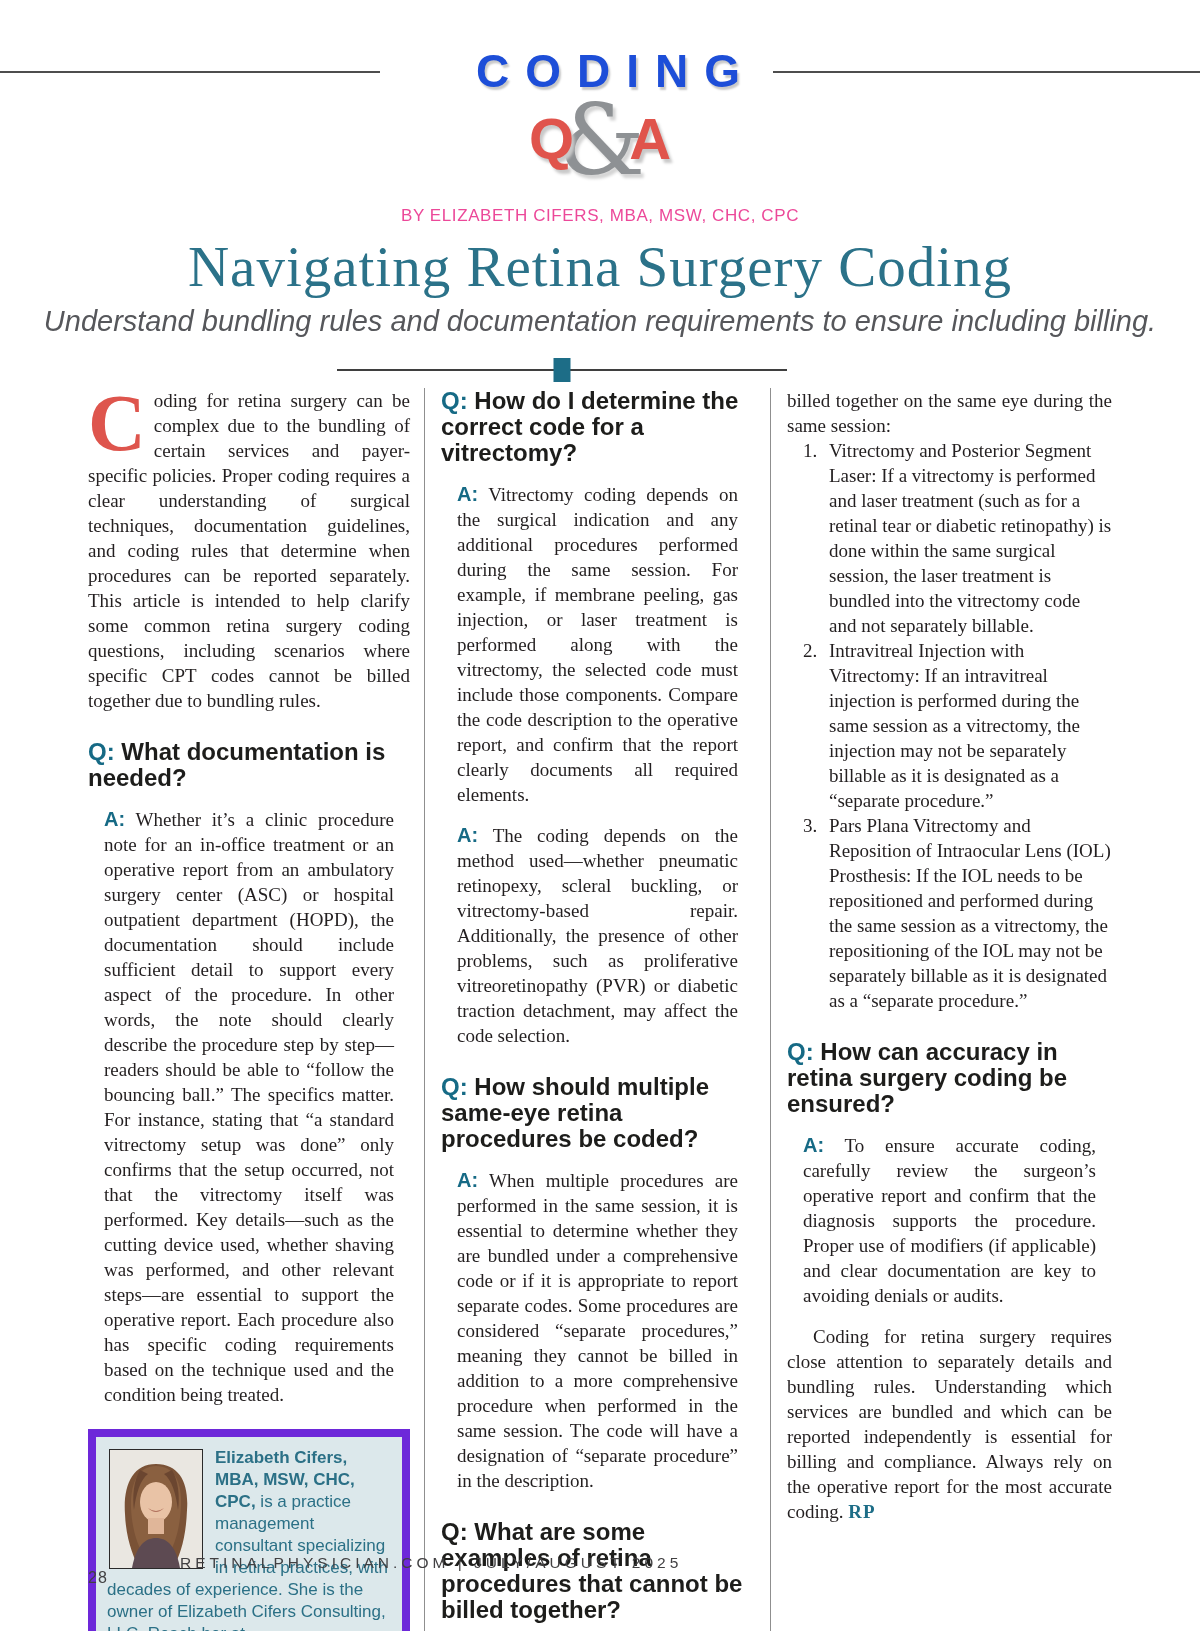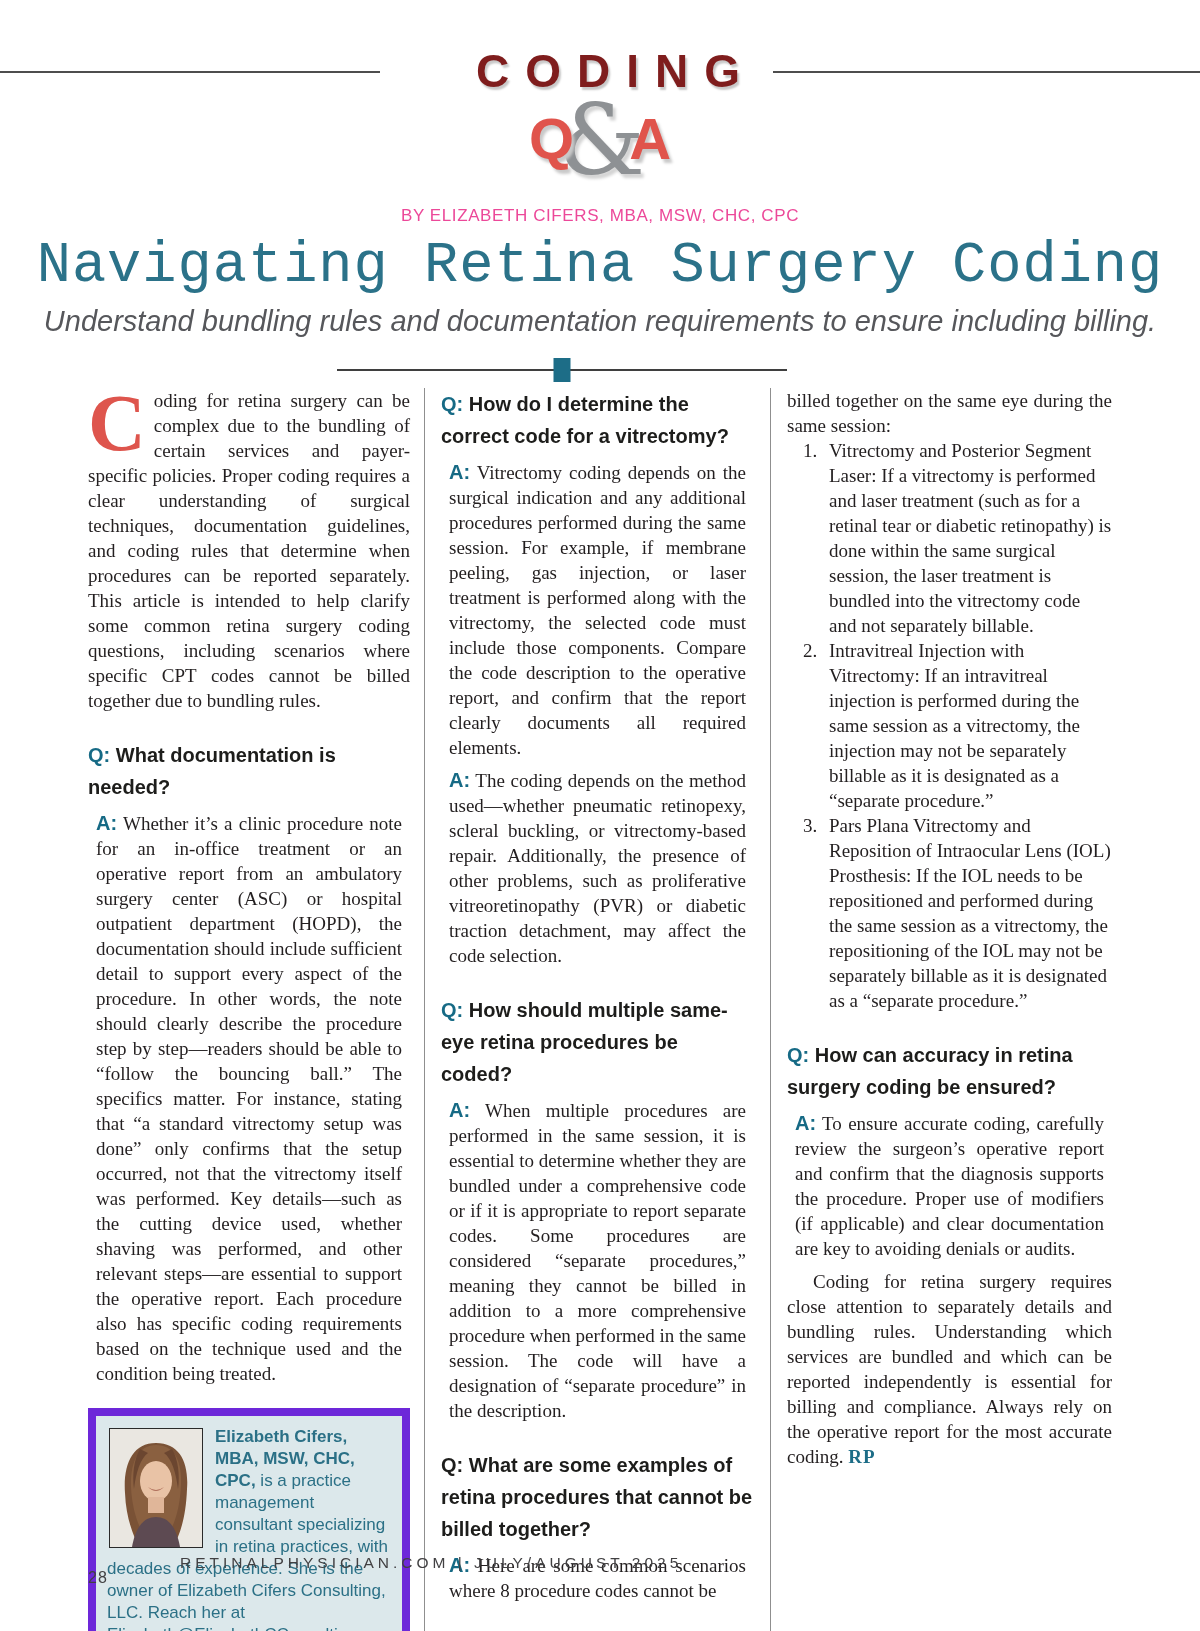--- a/index.html
+++ b/index.html
@@ -5,58 +5,58 @@
   html,body{margin:0;padding:0;background:#ffffff;}
   .page{position:relative;width:1200px;height:1631px;background:#ffffff;overflow:hidden;
         font-family:"Liberation Serif",serif;color:#231f20;}
 
   
   .top-rule{position:absolute;top:71px;height:2px;background:#4d4d4d;}
   .top-rule.left{left:0;width:380px;}
   .top-rule.right{left:773px;width:427px;}
   .mast-coding{position:absolute;top:44px;left:0;width:100%;text-align:center;
         font-family:"Liberation Sans",sans-serif;font-weight:bold;font-size:46px;
-        letter-spacing:16px;padding-left:32px;box-sizing:border-box;color:#7f1d1d;
+        letter-spacing:16px;padding-left:32px;box-sizing:border-box;color:#1d4ed8;
         text-shadow:2px 3px 2px #c9c9c9;}
   .mast-qa{position:absolute;top:88px;left:0;width:100%;text-align:center;height:92px;}
   .mast-qa .inner{display:inline-flex;align-items:flex-end;}
   .mast-qa .ltr{font-family:"Liberation Sans",sans-serif;font-weight:bold;font-size:58px;
         line-height:1;color:#e0544c;text-shadow:3px 4px 3px #c9c9c9;position:relative;z-index:2;}
   .mast-qa .amp{font-family:"DejaVu Serif","Liberation Serif",serif;font-size:98px;line-height:0.82;
         color:#8e9194;margin:0 -16px;position:relative;top:12px;z-index:1;text-shadow:3px 4px 3px #d4d4d4;}
   .byline{position:absolute;top:206px;left:0;width:100%;text-align:center;
         font-family:"Liberation Sans",sans-serif;font-size:17px;letter-spacing:0.6px;color:#ec4899;}
 
   
   .headline{position:absolute;top:234px;left:0;width:100%;text-align:center;
-        font-family:Liberation Mono, monospace;font-size:57px;font-weight:400;
+        font-family:Liberation Serif, serif;font-size:57px;font-weight:400;
         color:#2b7289;letter-spacing:1px;}
   .subtitle{position:absolute;top:305px;left:0;width:100%;text-align:center;
         font-family:"Liberation Sans",sans-serif;font-style:italic;font-size:29px;
         color:#56575b;}
   .divider{position:absolute;top:369px;left:337px;width:450px;height:2px;background:#3f3f3f;}
   .divider .sq{position:absolute;left:50%;top:50%;transform:translate(-50%,-50%);
         width:17px;height:24px;background:#1d6d87;}
 
   
   .columns{position:absolute;top:388px;left:88px;width:1024px;display:flex;align-items:stretch;}
   .col{font-size:19px;line-height:25px;}
   .col1{width:322px;margin-right:14px;}
   .col2{width:313px;border-left:1px solid #8f8f8f;border-right:1px solid #8f8f8f;padding:0 16px;}
   .col3{width:325px;margin-left:16px;}
 
   .body-p{margin:0;text-align:justify;}
   .dropcap{float:left;font-family:"Liberation Serif",serif;font-weight:bold;font-size:80px;
         line-height:62px;color:#de554d;padding:4px 8px 0 0;}
 
   .qa-q{margin:26px 0 0 0;font-family:"Liberation Sans",sans-serif;font-weight:bold;
-        font-size:20px;line-height:32px;color:#1d1d1b;text-align:left;}
+        font-size:24px;line-height:26px;color:#1d1d1b;text-align:left;}
   .qa-q .q-mark{color:#166a85;}
   .qa-q .q-mark.black{color:#1d1d1b;}
-  .qa-a{margin:8px;text-align:justify;}
+  .qa-a{margin:16px;text-align:justify;}
   .a-mark{font-family:"Liberation Sans",sans-serif;font-weight:bold;font-size:20px;color:#166a85;}
   .col2 .qa-q:first-child,.col3 .qa-q:first-child{margin-top:0;}
 
   
   .num-list{margin:0;}
   .list-item{display:flex;text-align:left;}
   .list-item .num{flex:none;width:26px;margin-left:16px;}
   .list-item .li-text{flex:1;}
 
   .closing{margin:0;text-align:justify;text-indent:26px;}

